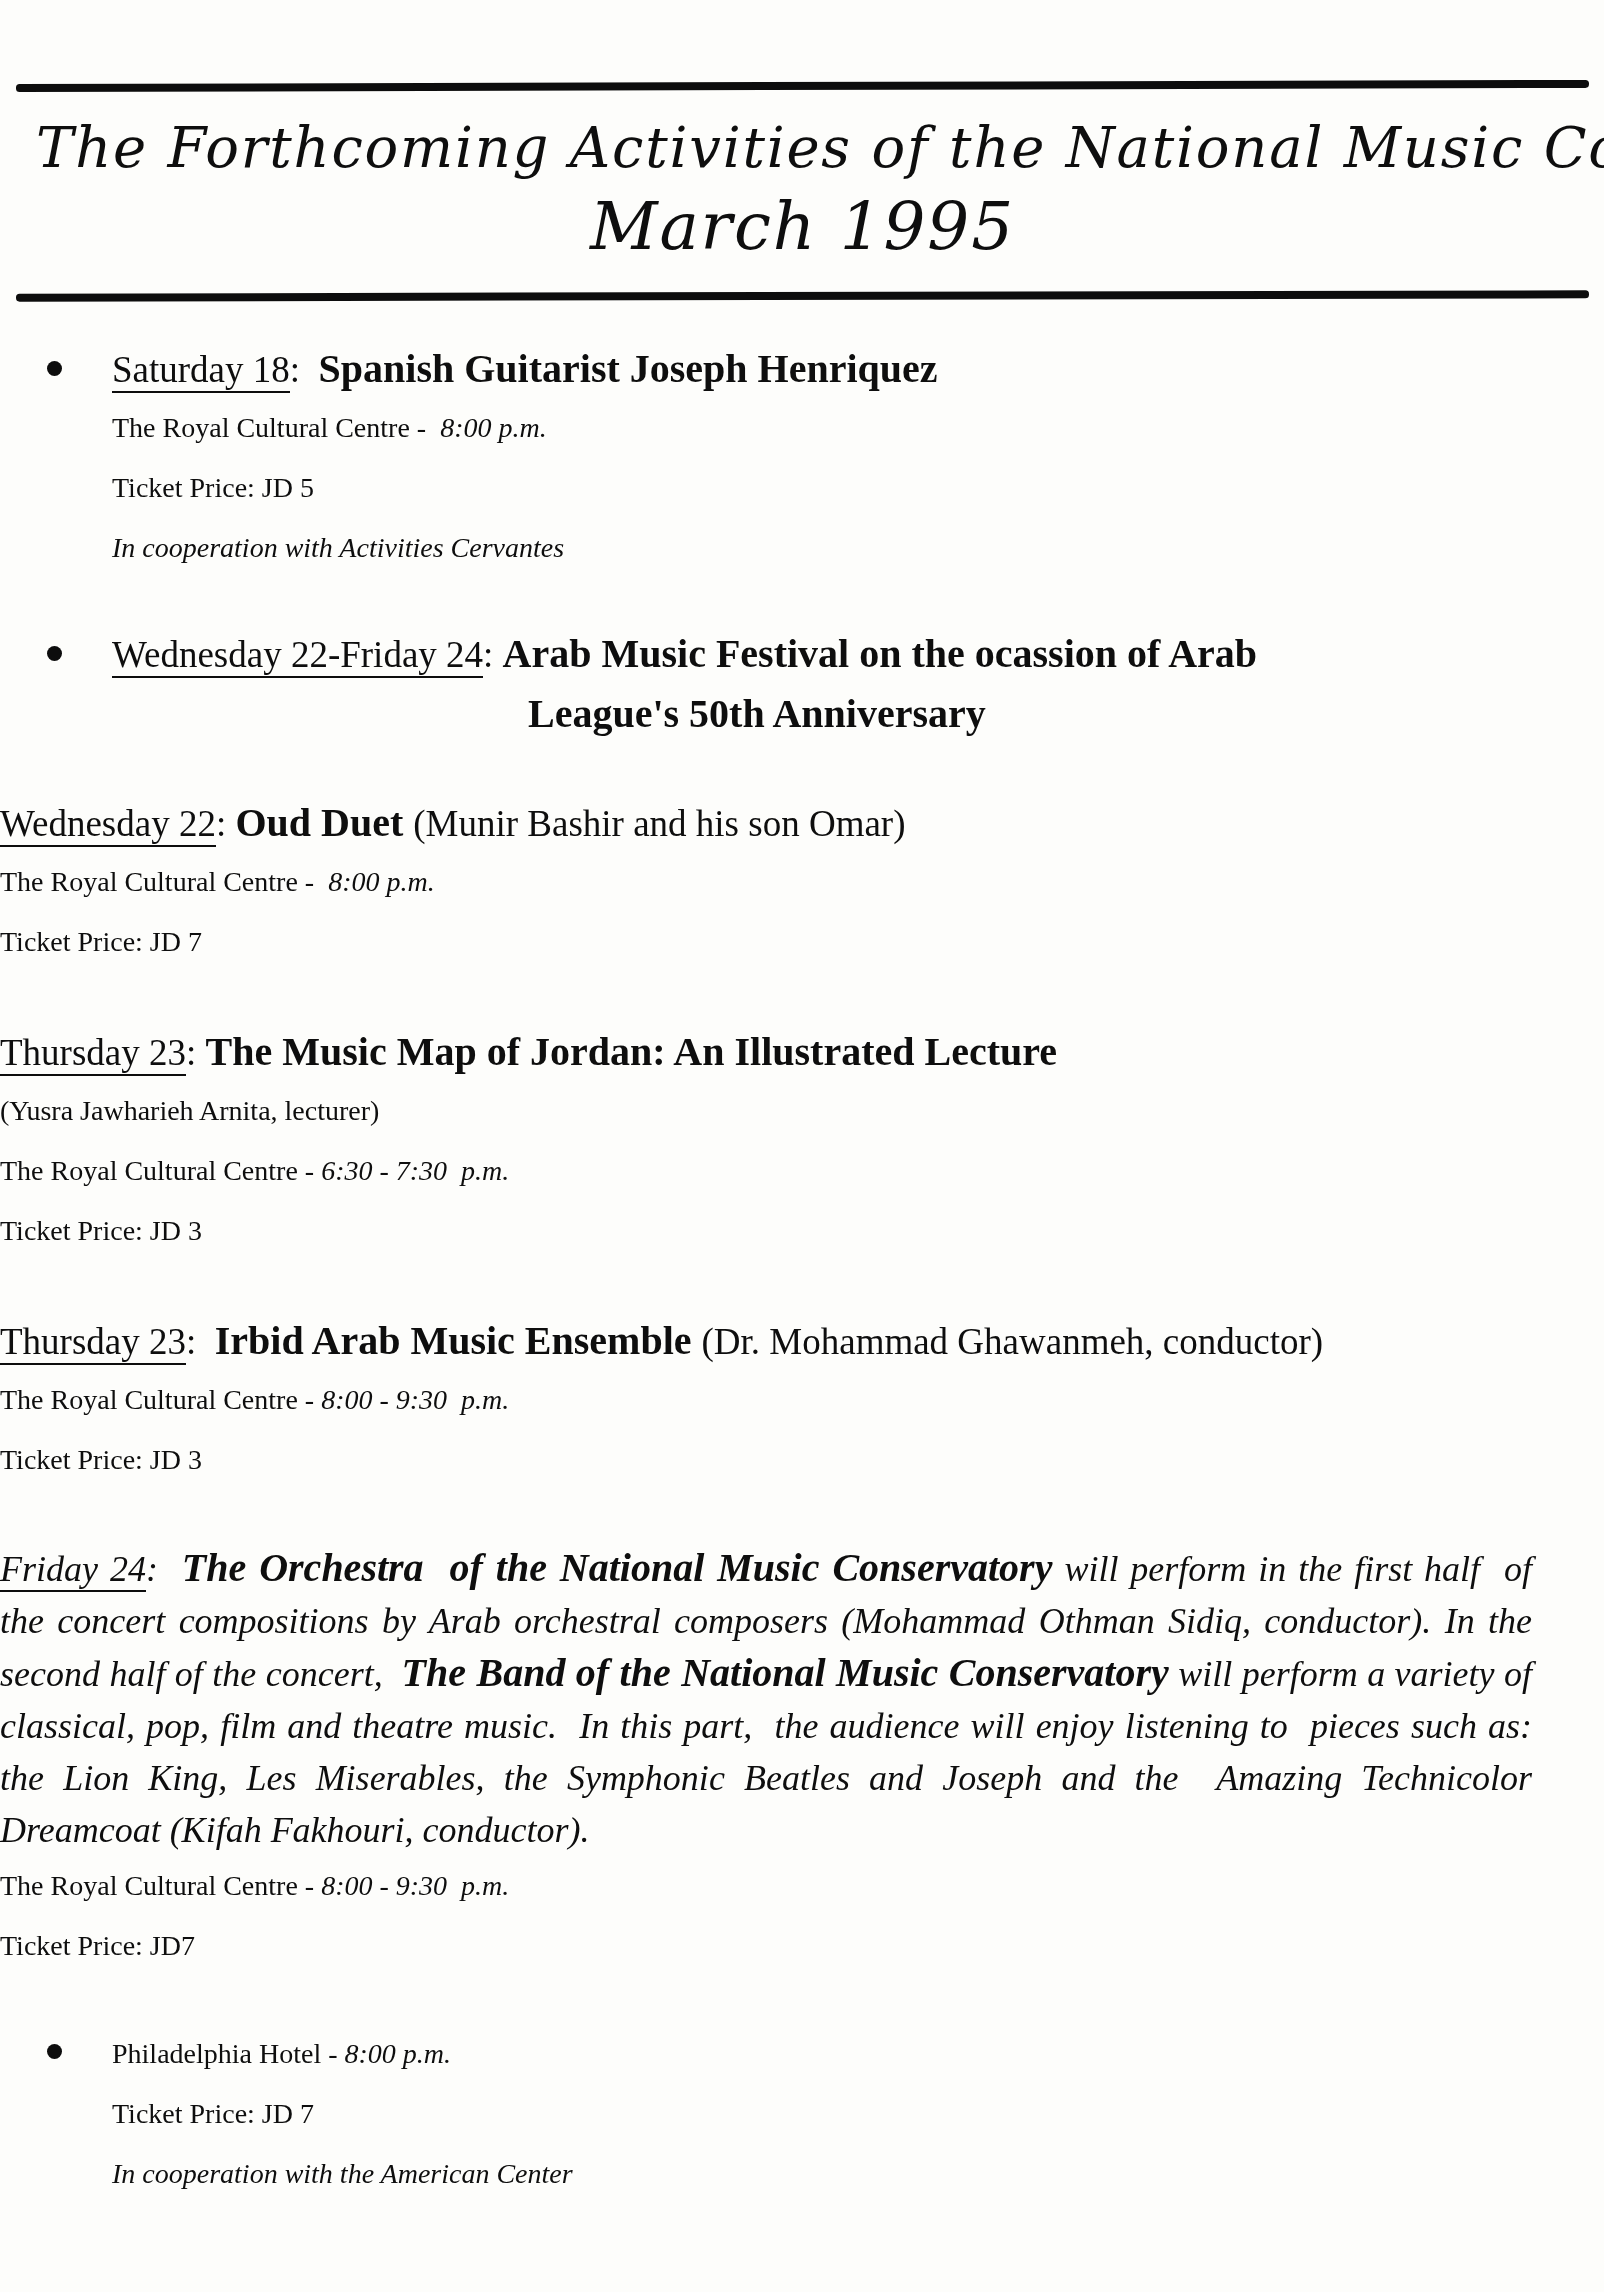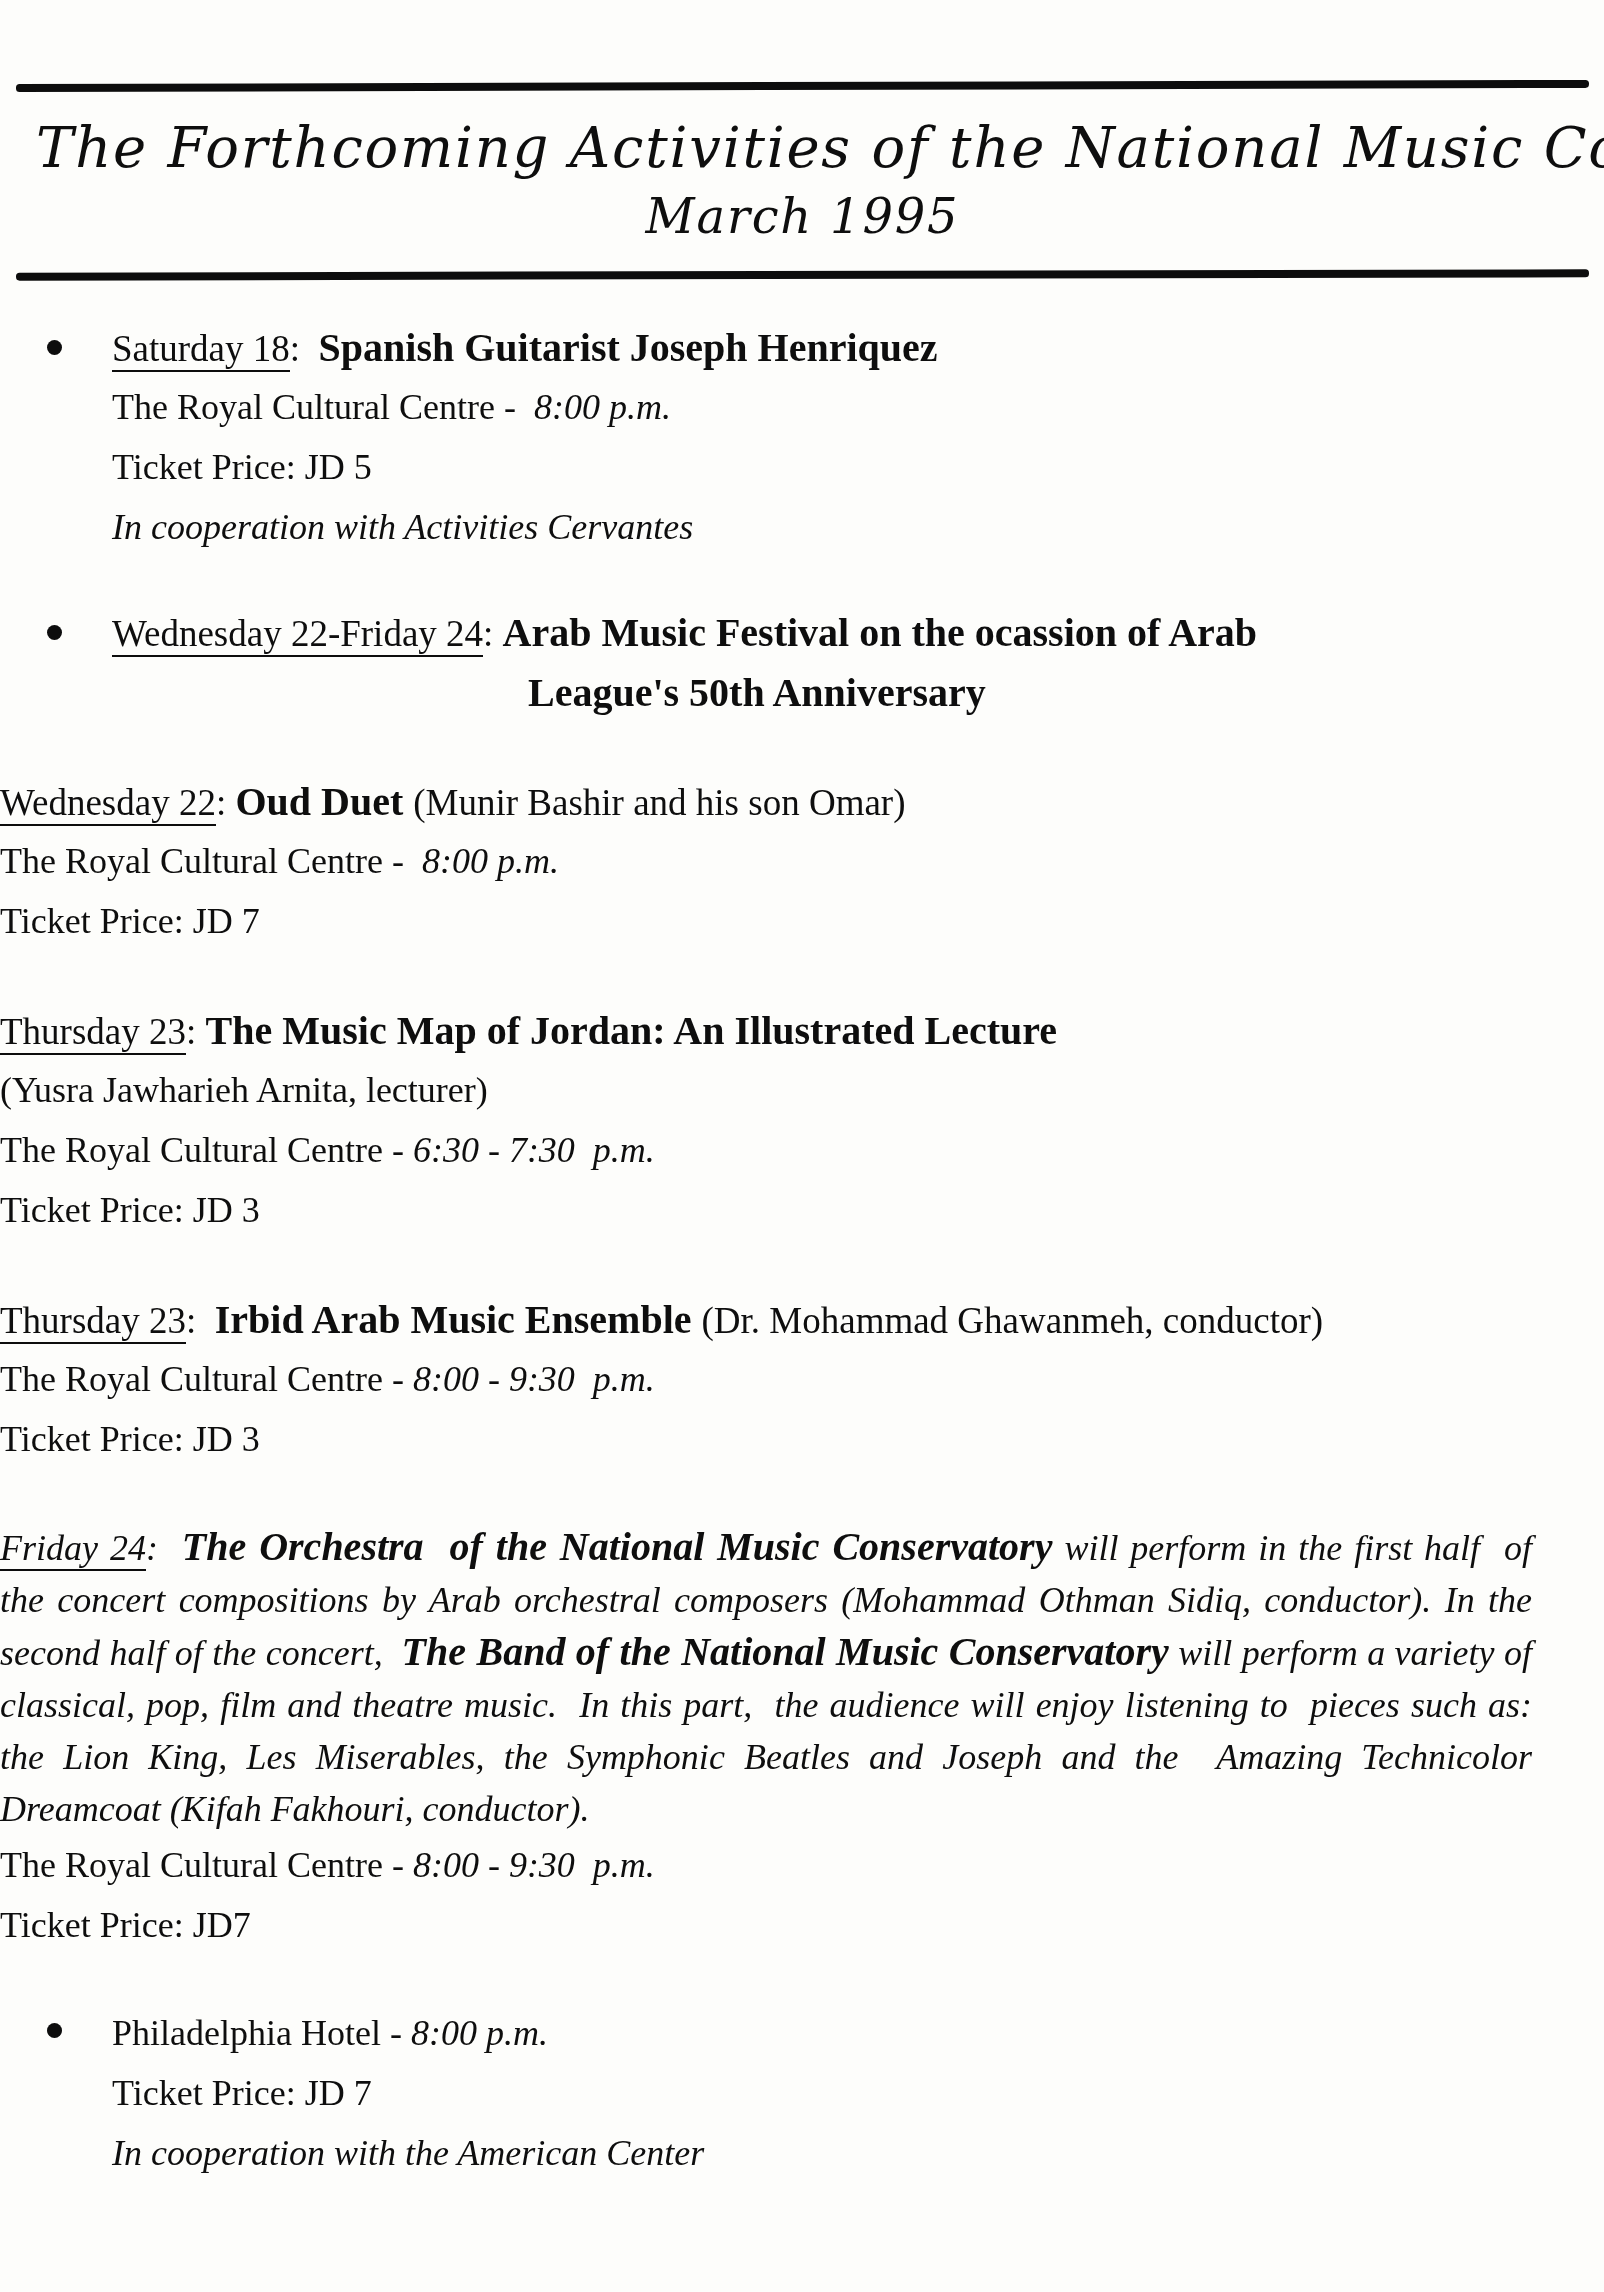--- a/index.html
+++ b/index.html
@@ -27,38 +27,38 @@
     font-family:"DejaVu Serif", serif;
     font-style:italic;
     font-size:56px;
     letter-spacing:1.8px;
     line-height:1.25;
     white-space:nowrap;
   }
   .masthead .script-line2{
     font-family:"DejaVu Serif", serif;
     font-style:italic;
-    font-size:48px;
+    font-size:66px;
     letter-spacing:1.8px;
     margin-top:5.4px;
   }
   
   .events{padding-top:41px;}
   .event{position:relative;box-sizing:border-box;padding-right:73px;}
   .event-bullet{padding-left:112px;margin-top:48px;}
   .event-sub{margin-top:52px;}
   .events .event:first-child{margin-top:0;}
   .dot{
     position:absolute;left:47px;top:19.7px;
     width:15px;height:15px;border-radius:50%;
     background:#0d0d0d;display:block;
   }
   .heading{font-size:37px;line-height:56px;}
   .heading2{margin-left:416px;line-height:57px;margin-top:1.8px;}
-  .body-line{font-size:36px;line-height:60px;}
+  .body-line{font-size:28px;line-height:60px;}
   .paragraph{font-size:36px;line-height:52px;text-align:justify;font-style:italic;}
   .paragraph .seg{line-height:52px;}
   .seg{white-space:pre-wrap;}
   .seg-date{border-bottom:2.7px solid #0d0d0d;padding-bottom:0.9px;}
   .seg-title{font-weight:700;font-size:40px;}
   .seg-time{font-style:italic;}
   .seg-note{font-style:italic;}
 </style>
 </head>
 <body>

